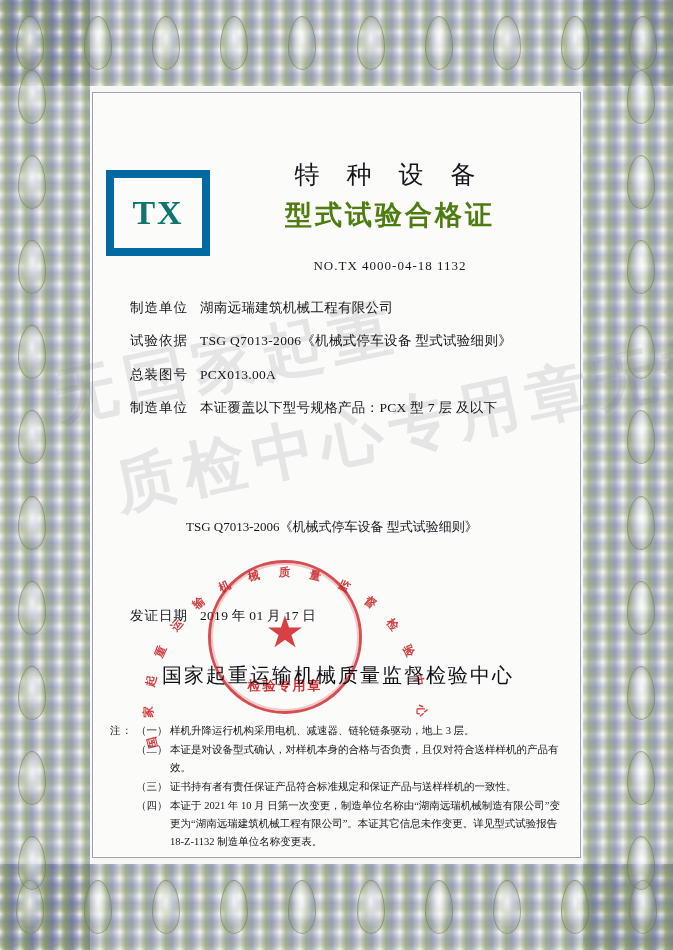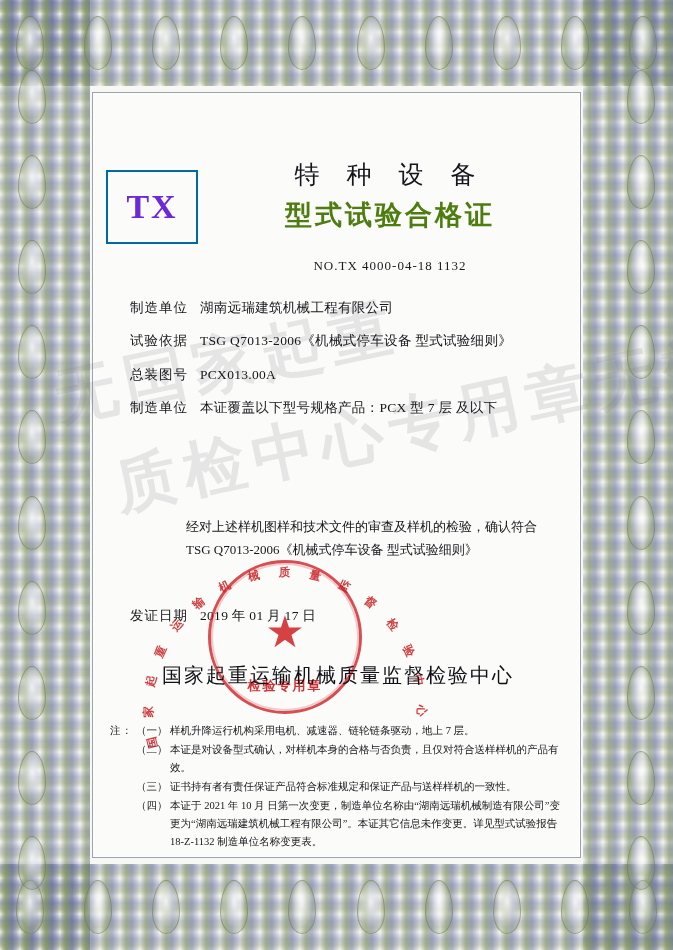--- a/index.html
+++ b/index.html
@@ -85,29 +85,29 @@
   }
   .watermark .wm2 { display:block; margin-left: 40px; }
 
   
   .tx-box {
     position: absolute;
     left: 106px;
     top: 170px;
     width: 88px;
     height: 70px;
-    border: 2px solid #0369a1;
+    border: 8px solid #0369a1;
     display: flex;
     align-items: center;
     justify-content: center;
     font-family: "Liberation Serif", serif;
     font-size: 34px;
     font-weight: bold;
     letter-spacing: 2px;
-    color: #6d28d9;
+    color: #0f766e;
   }
 
   .title-block {
     position: absolute;
     left: 200px;
     top: 158px;
     width: 380px;
     text-align: center;
   }
   .title-small {
@@ -363,21 +363,20 @@
       <div class="field-label">总装图号</div>
       <div class="field-value">PCX013.00A</div>
     </div>
     <div class="field-row">
       <div class="field-label">制造单位</div>
       <div class="field-value">本证覆盖以下型号规格产品：PCX 型 7 层 及以下</div>
     </div>
   </div>
 
   <div class="statement">
-    <div>经对上述样机图样和技术文件的审查及样机的检验，确认符合</div>
     <div>TSG Q7013-2006《机械式停车设备 型式试验细则》</div>
   </div>
 
   <div class="issue-row">
     <div class="field-label">发证日期</div>
     <div class="field-value">2019 年 01 月 17 日</div>
   </div>
 
   <div class="seal">
     <div class="seal-top-text">
@@ -402,21 +401,21 @@
     <div class="seal-bottom">检验专用章</div>
   </div>
 
   <div class="org-name">国家起重运输机械质量监督检验中心</div>
 
   <div class="notes">
     <div class="notes-head">注：</div>
     <div class="notes-body">
       <div class="note-item">
         <div class="note-idx">（一）</div>
-        <div class="note-text">样机升降运行机构采用电机、减速器、链轮链条驱动，地上 7 层。</div>
+        <div class="note-text">样机升降运行机构采用电机、减速器、链轮链条驱动，地上 3 层。</div>
       </div>
       <div class="note-item">
         <div class="note-idx">（二）</div>
         <div class="note-text">本证是对设备型式确认，对样机本身的合格与否负责，且仅对符合送样样机的产品有效。</div>
       </div>
       <div class="note-item">
         <div class="note-idx">（三）</div>
         <div class="note-text">证书持有者有责任保证产品符合标准规定和保证产品与送样样机的一致性。</div>
       </div>
       <div class="note-item">

